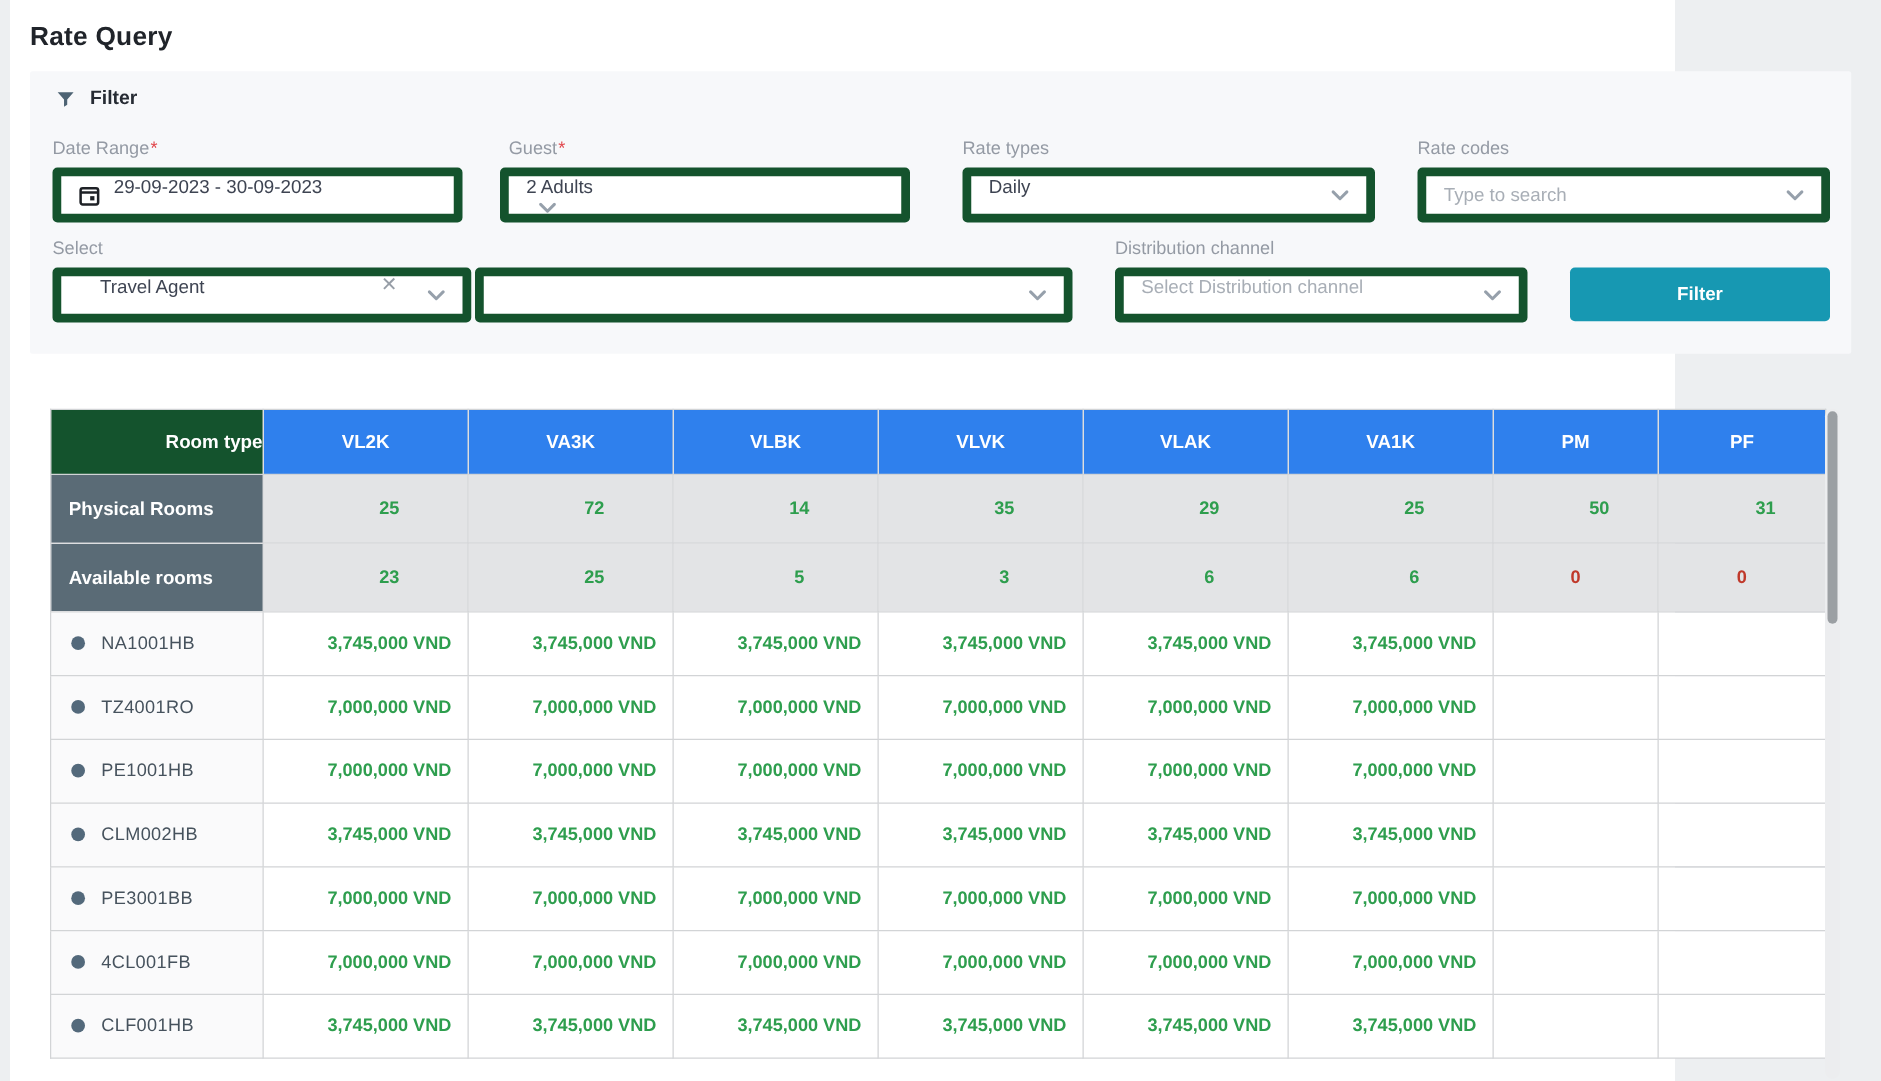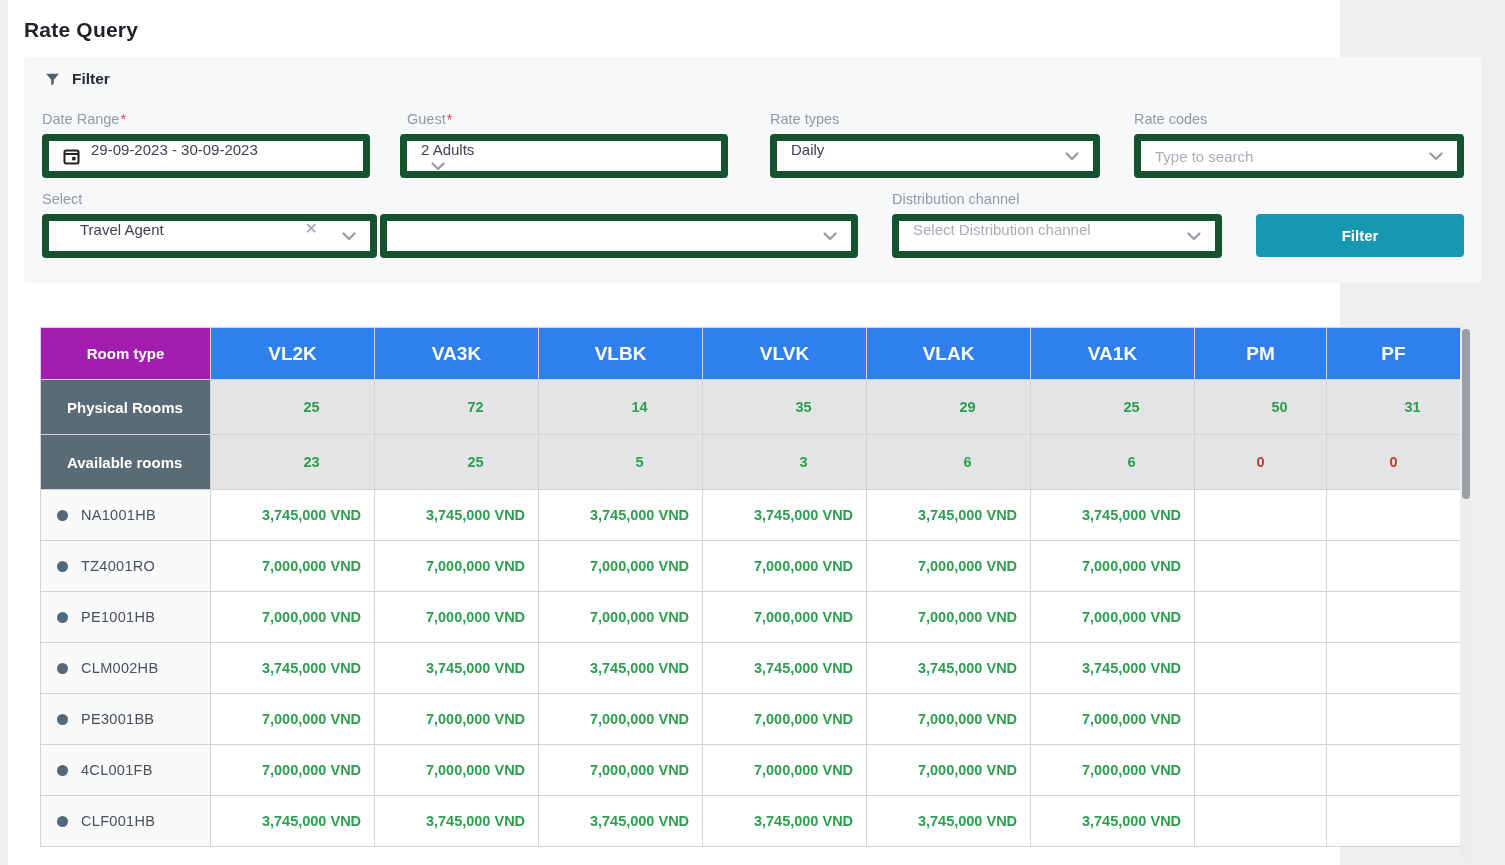--- a/index.html
+++ b/index.html
@@ -56,30 +56,30 @@
     font-family: "Liberation Sans", sans-serif;
   }
   
   .table-wrap { position: absolute; left: 32px; top: 327px; width: 1436px; }
   table.rate-table {
     border-collapse: collapse; table-layout: fixed; width: 1420px;
     font-size: 14.5px;
   }
   .rate-table th, .rate-table td { border: 1px solid #D2D4D6; overflow: hidden; white-space: nowrap; }
   .corner-th {
-    background: #a21caf; color: #fff; font-weight: 700; text-align: center;
+    background: #14532d; color: #fff; font-weight: 700; text-align: right;
     height: 52px; font-size: 15px;
   }
   .col-head {
     background: #2F80ED; color: #fff; font-weight: 700; text-align: center;
-    height: 52px; font-size: 19px;
+    height: 52px; font-size: 15px;
   }
   .sum-label {
     background: #5A6B76; color: #fff; font-weight: 700; text-align: left;
-    padding-left: 26px; height: 55px; font-size: 15px;
+    padding-left: 14px; height: 55px; font-size: 15px;
   }
   .sum-val { background: #E3E4E6; text-align: center; font-weight: 700; height: 55px; }
   .pos { color: #2E9E4E; padding-left: 38px; }
   .neg { color: #C0392B; }
   .code-cell { background: #FAFAFB; padding-left: 16px; height: 51px; }
   .code-cell .bullet {
     display: inline-block; width: 11px; height: 11px; border-radius: 50%;
     background: #53697B; margin-right: 13px; vertical-align: -1px;
   }
   .code-cell .code { color: #46525D; font-size: 14.5px; letter-spacing: .3px; }

